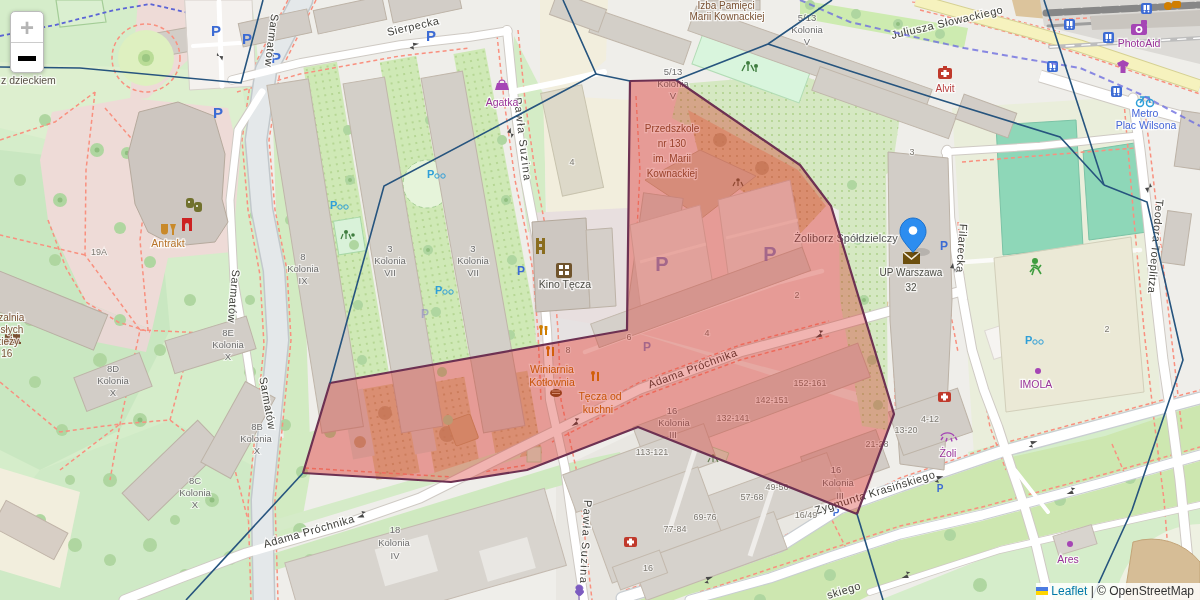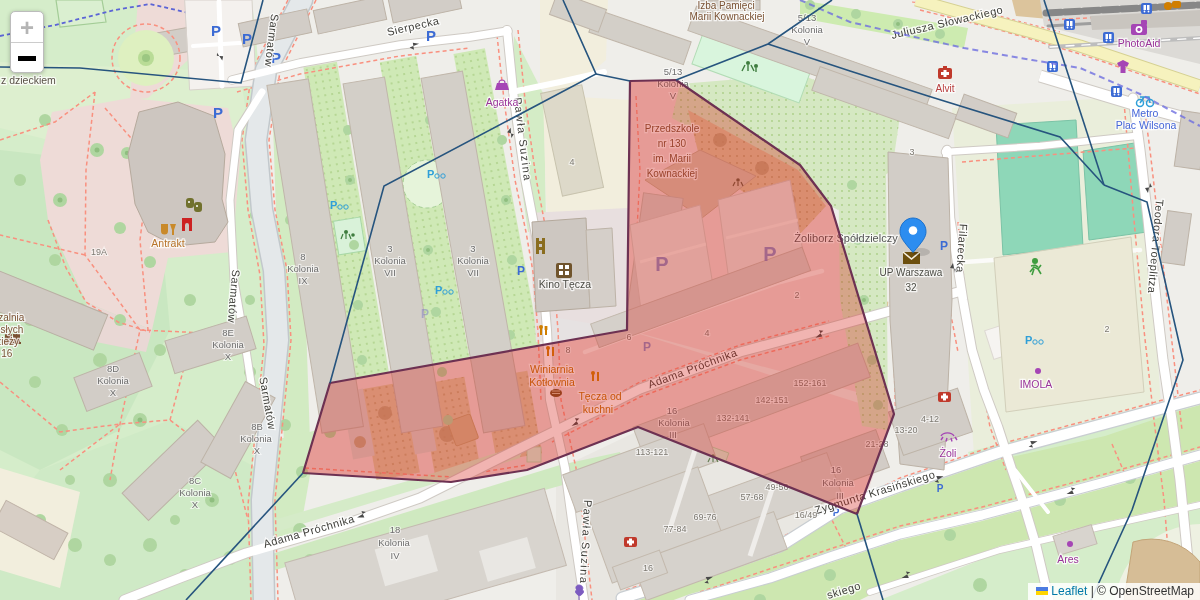--- a/index.html
+++ b/index.html
@@ -8,21 +8,21 @@
 .t{paint-order:stroke;stroke:#ffffff;stroke-opacity:.75;stroke-width:2.6px;fill:#4c4c45}
 .hn{paint-order:stroke;stroke:#ffffff;stroke-opacity:.6;stroke-width:2.2px;fill:#7e7a72;font-size:9px}
 .kol{paint-order:stroke;stroke:#ffffff;stroke-opacity:.6;stroke-width:2.2px;fill:#6f6f6f;font-size:9.5px;text-anchor:middle}
 .st{paint-order:stroke;stroke:#ffffff;stroke-opacity:.8;stroke-width:2.6px;fill:#3f3f3a;font-size:11px;letter-spacing:.5px;text-anchor:middle}
 .poi-p{paint-order:stroke;stroke:#ffffff;stroke-opacity:.75;stroke-width:2.4px;fill:#993399;font-size:10.5px;text-anchor:middle}
 .poi-o{paint-order:stroke;stroke:#ffffff;stroke-opacity:.75;stroke-width:2.4px;fill:#c06f00;font-size:10.5px;text-anchor:middle}
 .poi-b{paint-order:stroke;stroke:#ffffff;stroke-opacity:.75;stroke-width:2.4px;fill:#7a5233;font-size:10px;text-anchor:middle}
 #zoomctl{position:absolute;left:10px;top:11px;width:32px;height:60px;background:#fff;border:1px solid #bcbcbc;border-radius:5px;box-shadow:0 1px 4px rgba(0,0,0,.25);z-index:20}
 #zoomctl .zi{height:30px;line-height:31px;text-align:center;font-size:24px;font-weight:bold;color:#b5b5b5;border-bottom:1px solid #ccc}
 #zoomctl .zo{height:29px;position:relative}#zoomctl .zo:after{content:"";position:absolute;left:7px;top:13px;width:18px;height:5px;background:#000}
-#attr{position:absolute;right:0;bottom:0;height:17px;background:rgba(255,255,255,.85);padding:0 6px 0 8px;font-size:12px;line-height:17px;color:#333;z-index:20}
+#attr{position:absolute;right:0;bottom:0;height:17px;background:rgba(255,255,255,.85);padding:0 6px 0 0;font-size:12px;line-height:17px;color:#333;z-index:20}
 #attr a{color:#0078a8;text-decoration:none}
 </style>
 </head>
 <body>
 <div id="map">
 <svg width="1200" height="600" viewBox="0 0 1200 600" xmlns="http://www.w3.org/2000/svg">
 <defs>
 <pattern id="gdots" width="7" height="7" patternUnits="userSpaceOnUse">
           <circle cx="2" cy="2" r=".9" fill="#aace85"></circle>
         </pattern>

